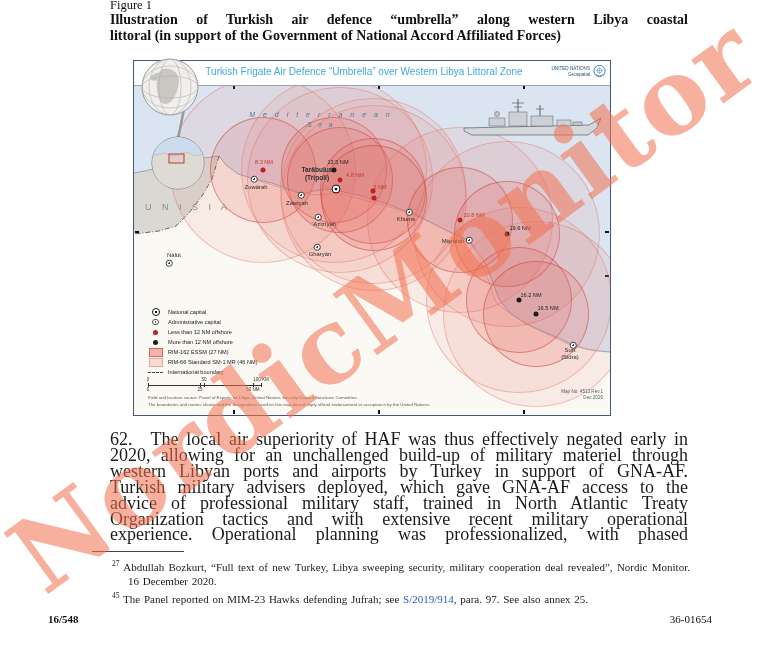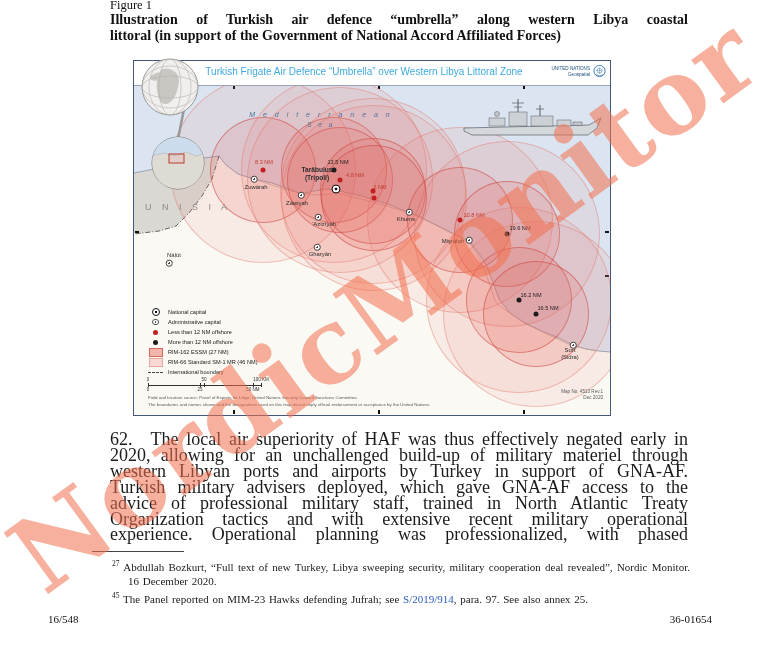--- a/index.html
+++ b/index.html
@@ -13,21 +13,21 @@
   .fig-title .t1{text-align:justify;text-align-last:justify;}
   .para{position:absolute;left:110px;top:432px;width:578px;font-size:18px;line-height:15.9px;
         color:#1b1b1b;text-align:justify;text-align-last:justify;word-spacing:2.5px;}
   .fn-sep{position:absolute;left:92px;top:551px;width:92px;height:1px;background:#444;}
   .footnotes{position:absolute;left:112px;top:557px;width:578px;font-size:11px;line-height:14.2px;color:#1b1b1b;}
   .fn{padding-left:16px;text-indent:-16px;text-align:justify;word-spacing:1px;margin-bottom:1px;}
   .fn sup{font-size:7.5px;}
   .doclink{color:#2a5cb8;text-decoration:none;}
   .footer{position:absolute;left:48px;right:56px;top:613px;display:flex;justify-content:space-between;
           font-size:11px;color:#111;}
-  .footer .pageno{font-weight:normal;text-align:center;}
+  .footer .pageno{font-weight:bold;text-align:center;}
 
   
   .watermark{position:absolute;left:384px;top:305px;transform:translate(-50%,-50%) rotate(-36deg);
              font-family:"DejaVu Serif", serif;font-weight:bold;font-size:104px;letter-spacing:2px;
              white-space:nowrap;opacity:0.55;z-index:40;pointer-events:none;}
 
   
   .map-frame{position:absolute;left:133px;top:60px;width:476px;height:354px;background:#fff;
              border:1.2px solid #44587e;z-index:1;}
   .map-body{position:absolute;inset:0;overflow:hidden;font-family:"Liberation Sans", sans-serif;}

